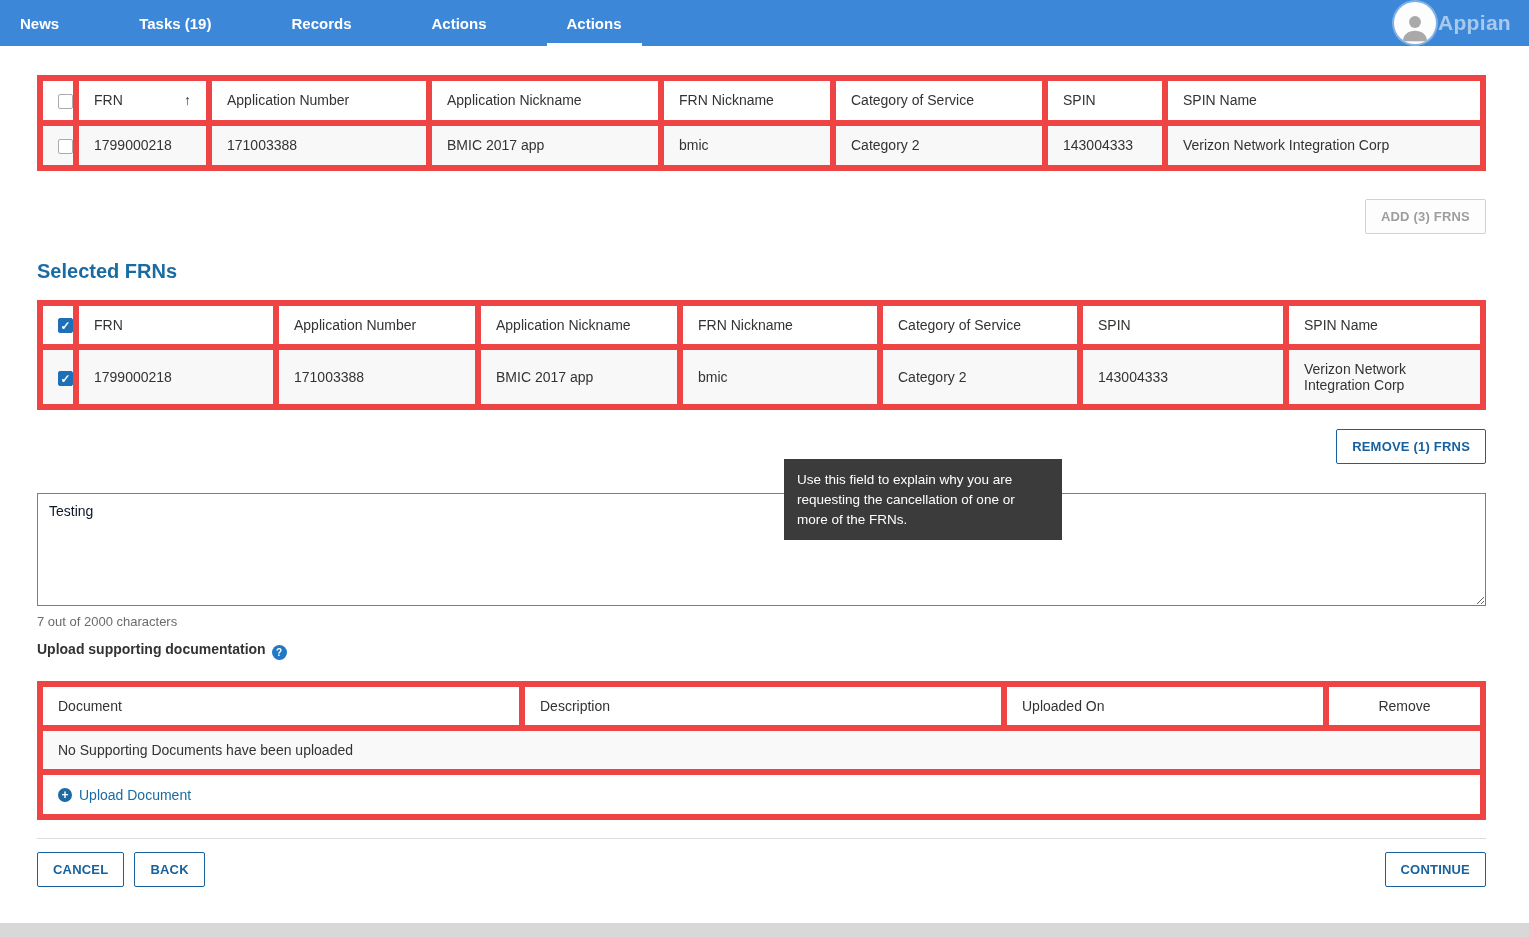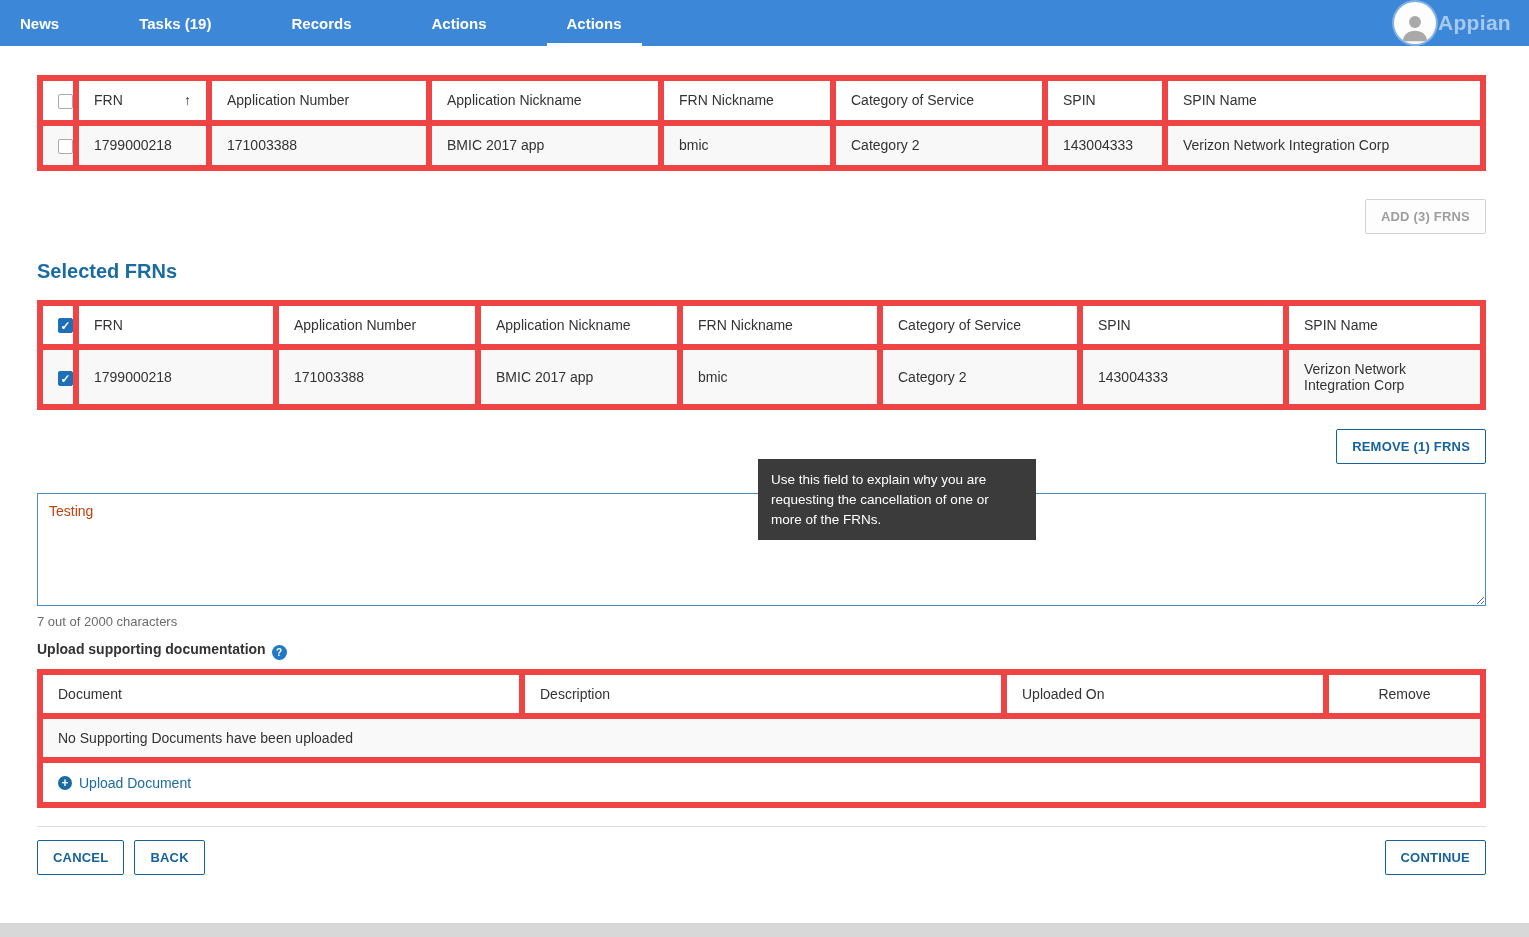--- a/index.html
+++ b/index.html
@@ -70,34 +70,34 @@
   .remove-row { margin-top:19px; }
 
   .explain-section { position:relative; margin-top:29px; }
   .field-label { font-size:14px; font-weight:700; color:#333; }
   .help {
     display:inline-flex; align-items:center; justify-content:center;
     width:15px; height:15px; border-radius:50%; background:#2178c4; color:#fff;
     font-size:10px; font-weight:700; margin-left:6px; vertical-align:-2px; cursor:pointer;
   }
   .tooltip {
-    position:absolute; left:721px; top:-34px; width:278px; z-index:10;
+    position:absolute; left:747px; top:-34px; width:278px; z-index:10;
     background:#3b3b3b; color:#fff; font-size:13.5px; line-height:1.45;
     padding:11px 13px; font-weight:400;
   }
   .explain-textarea {
     display:block; width:100%; height:113px; margin-top:9px;
     border:1px solid #4a8ac2; border-radius:0; padding:9px 11px;
-    font-family:"Liberation Sans", sans-serif; font-size:14px; color:#c2410c;
+    font-family:"Liberation Sans", sans-serif; font-size:14px; color:#0f172a;
     resize:vertical; outline:none; background:#fff;
   }
   .char-counter { margin-top:8px; font-size:13px; color:#6b6b6b; }
 
   .upload-label { margin-top:12px; font-size:14px; font-weight:700; }
-  .upload-table { margin-top:9px;border-radius:28px; }
+  .upload-table { margin-top:21px;border-radius:28px; }
   .upload-table th.col-remove { text-align:center; }
   .upload-empty { background:#f9f9f9 !important; text-align:center; padding:32px 0; color:#333; }
   .upload-link-cell { background:#fff !important; padding:10px 15px; }
   .upload-link { color:#1b6ba3; font-size:14px; cursor:pointer; display:inline-flex; align-items:center; }
   .plus-icon {
     display:inline-flex; align-items:center; justify-content:center;
     width:14px; height:14px; border-radius:50%; background:#1b6ba3; color:#fff;
     font-size:12px; font-weight:700; margin-right:7px; line-height:14px;
   }
 

